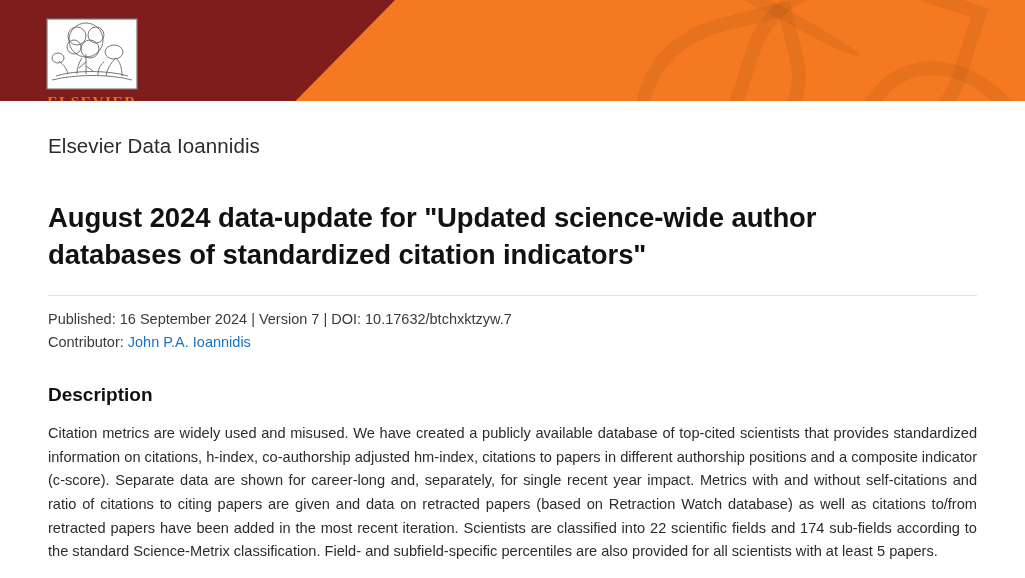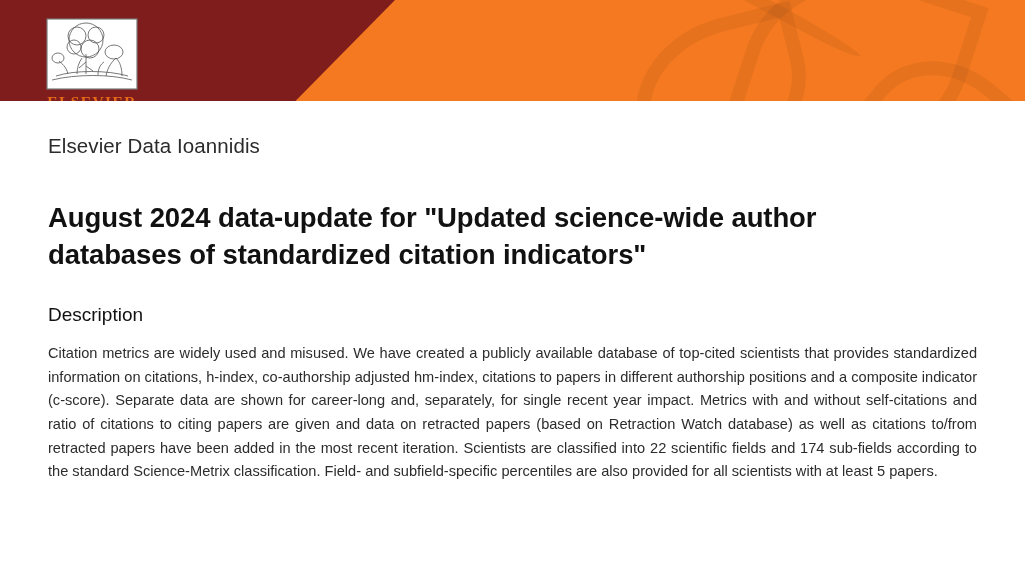--- a/index.html
+++ b/index.html
@@ -117,21 +117,21 @@
     line-height: 1.55;
   }
   .meta-link {
     color: #1a73c0;
     text-decoration: none;
     cursor: pointer;
   }
 
   .section-title {
     font-size: 19px;
-    font-weight: normal;
+    font-weight: bold;
     color: #111111;
     margin-top: 31px;
   }
   .description {
     margin-top: 13px;
     font-size: 14.6px;
     line-height: 1.62;
     color: #2c2c2c;
     max-width: 945px;
     text-align: justify;
@@ -176,17 +176,24 @@
     <div class="logo-word">ELSEVIER</div>
   </div>
 </div>
 
 <div class="content">
 
   <div class="repo-name">Elsevier Data Ioannidis</div>
 
   <h1 class="doc-title">August 2024 data-update for "Updated science-wide author databases of standardized citation indicators"</h1>
 
+  <div class="meta-wrap">
+    <div class="meta-line">Published: 16 September 2024 | Version 7 | DOI: 10.17632/btchxktzyw.7</div>
+    <div class="meta-line">
+      <span>Contributor:</span>
+      <a class="meta-link" href="#">John P.A. Ioannidis</a>
+    </div>
+  </div>
 
   <h2 class="section-title">Description</h2>
   <p class="description">Citation metrics are widely used and misused. We have created a publicly available database of top-cited scientists that provides standardized information on citations, h-index, co-authorship adjusted hm-index, citations to papers in different authorship positions and a composite indicator (c-score). Separate data are shown for career-long and, separately, for single recent year impact. Metrics with and without self-citations and ratio of citations to citing papers are given and data on retracted papers (based on Retraction Watch database) as well as citations to/from retracted papers have been added in the most recent iteration. Scientists are classified into 22 scientific fields and 174 sub-fields according to the standard Science-Metrix classification. Field- and subfield-specific percentiles are also provided for all scientists with at least 5 papers.</p>
 
 </div>
 
 </body></html>

